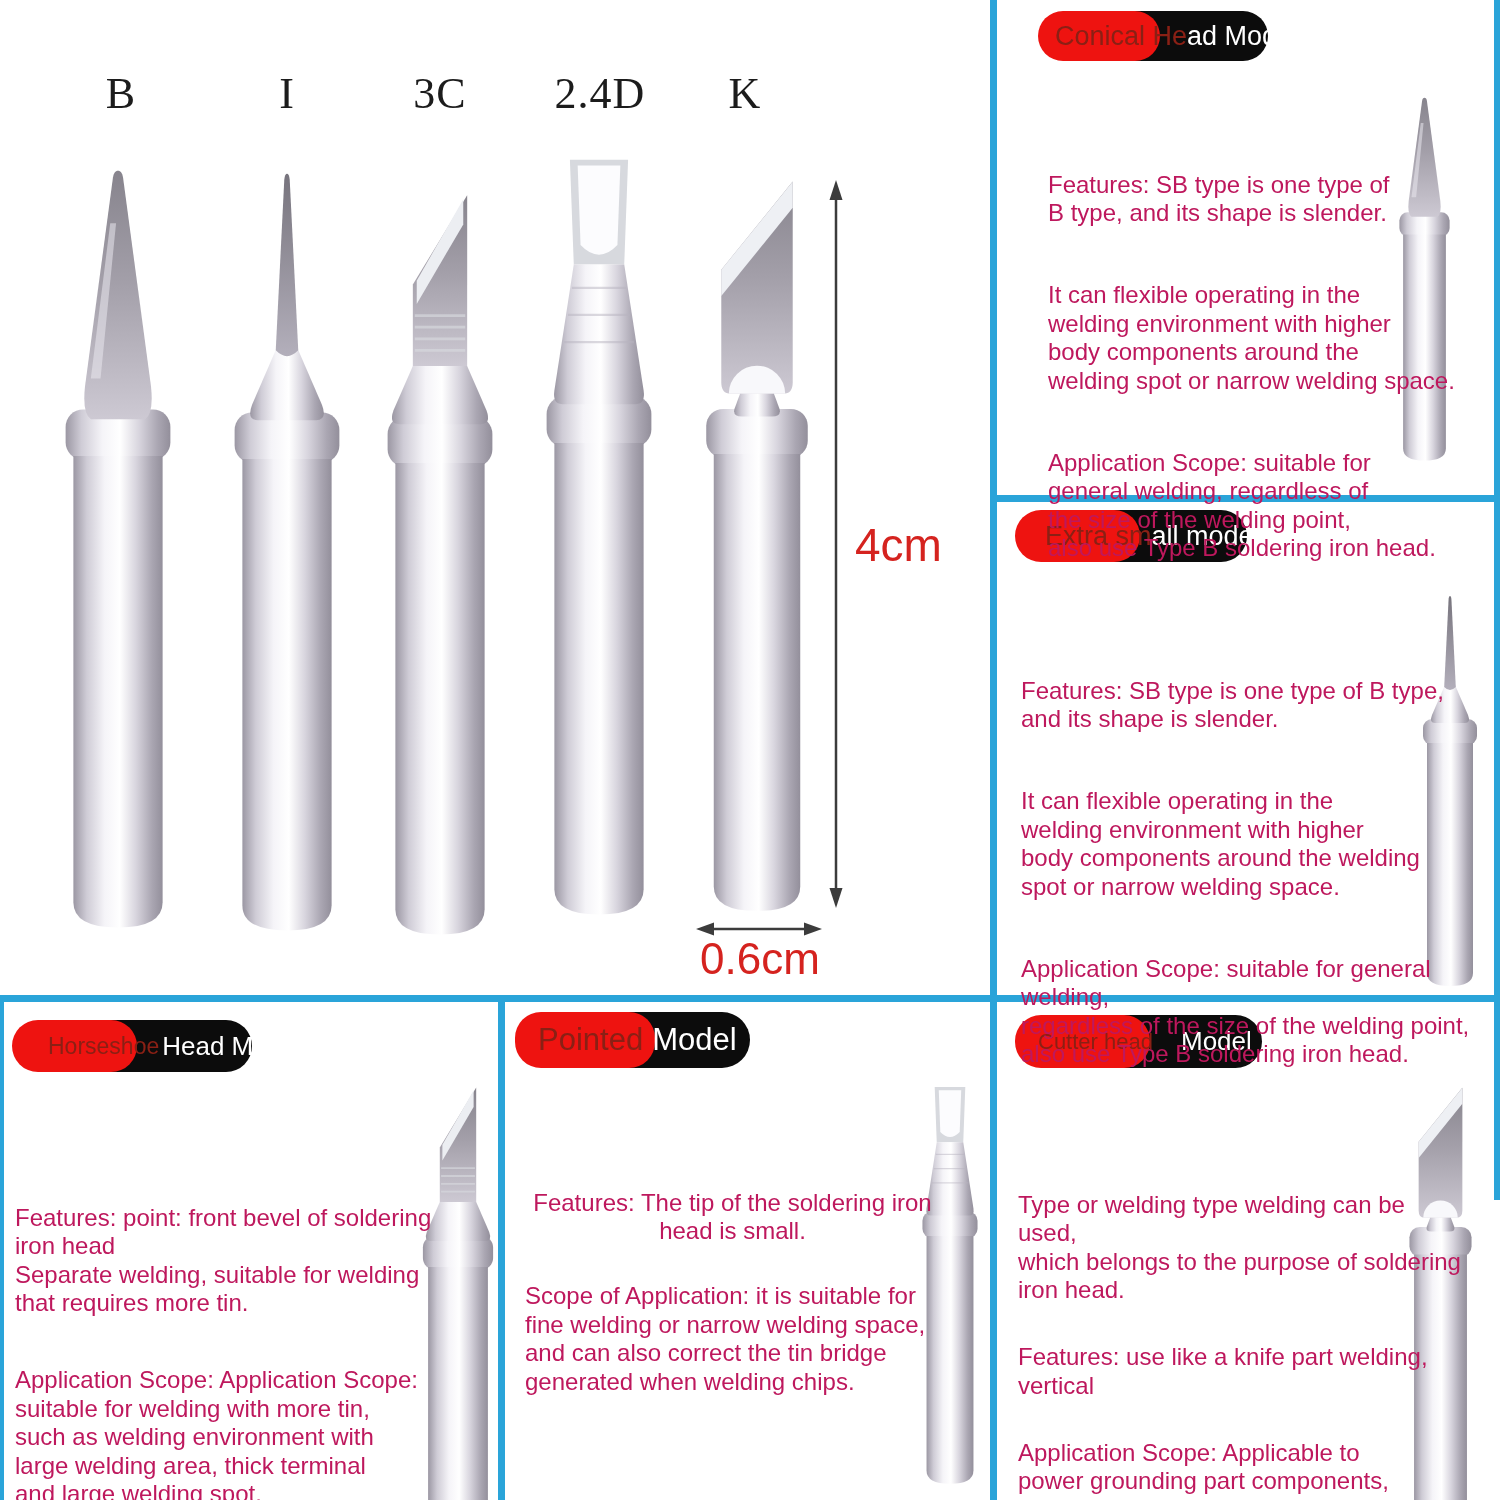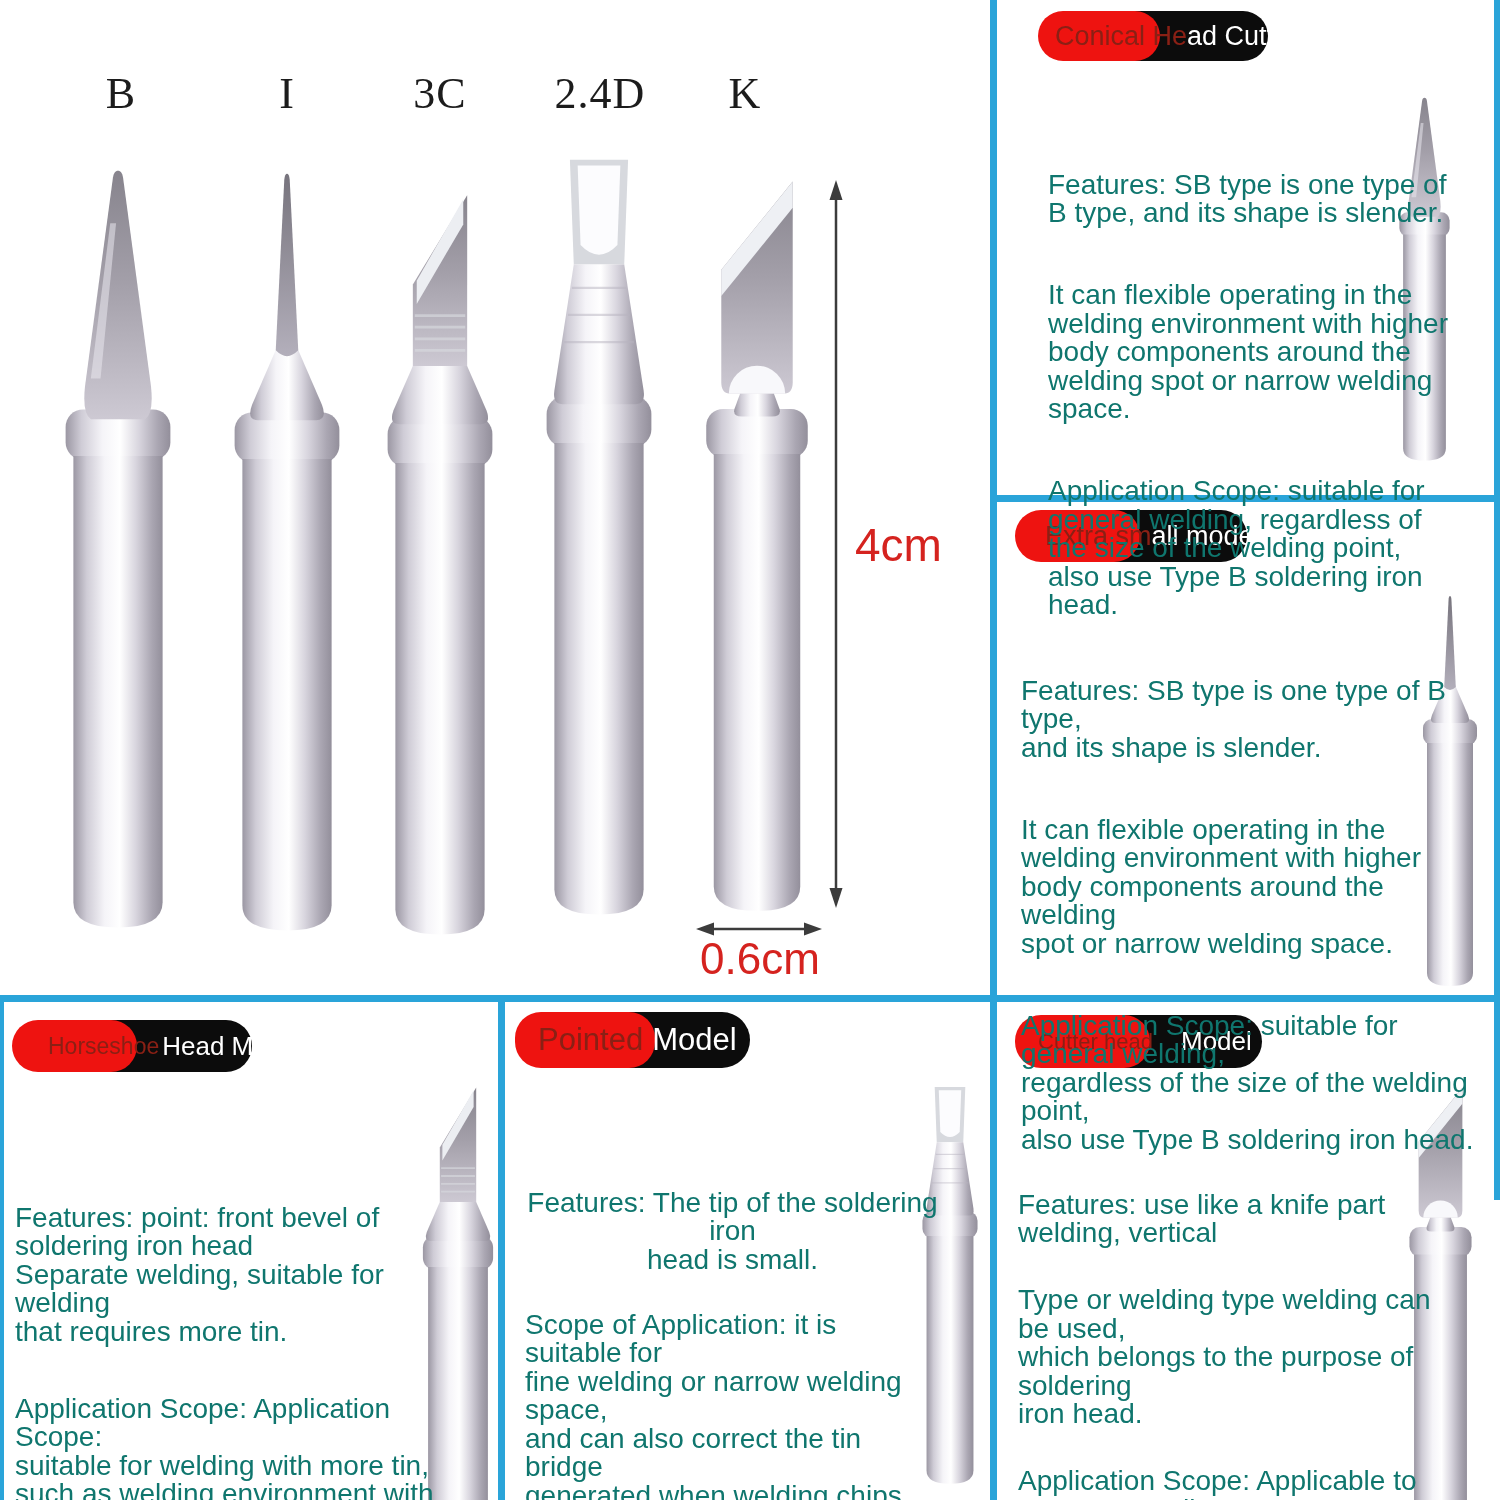--- a/index.html
+++ b/index.html
@@ -17,21 +17,21 @@
   .dim{
     position:absolute;color:var(--dimension-red,#d5231f);
     font-size:46px;font-weight:500;white-space:nowrap;text-align:right;
   }
   .ptitle{position:absolute;}
   .pill-black{position:absolute;top:0;height:100%;background:var(--pill-black,#0c0c0c);border-radius:28px;}
   .pill-red{position:absolute;top:0;left:0;height:100%;background:var(--pill-red,#ee1310);border-radius:26px;}
   .pill-text{position:absolute;top:0;left:0;height:100%;display:flex;align-items:center;white-space:nowrap;}
   .t-red{color:var(--pill-red-text,#8a2015);font-weight:500;text-align:right;}
   .t-white{color:#ffffff;font-weight:500;}
-  .body-text{position:absolute;color:#0f766e;font-size:28px;line-height:28.5px;white-space:pre-line;}
+  .body-text{position:absolute;color:#be185d;font-size:24px;line-height:28.5px;white-space:pre-line;}
   .body-text p{margin:0 0 25px 0;}
   .body-text.tight p{margin:0 0 10px 0;}
   .body-text.m20 p{margin:0 0 20px 0;}
   .body-text.m8 p{margin:0 0 8px 0;}
   .body-text p.center{text-align:center;}
 </style>
 </head>
 <body>
 
 <div class="stage">
@@ -167,21 +167,21 @@
     <span class="tip-label" style="left:745px;top:68px">K</span>
   </div>
   <div class="dim" style="left:855px;top:518px">4cm</div>
   <div class="dim" style="left:760px;top:934px;transform:translateX(-50%);font-size:44px">0.6cm</div>
 
   <div class="ptitle" style="left:1038px;top:11px;height:50px">
     <div class="pill-black" style="left:60px;width:170px"></div>
     <div class="pill-red" style="width:122px"></div>
     <div class="pill-text" style="padding-left:17px;font-size:27px">
       <span class="t-red">Conical He</span>
-        <span class="t-white">ad Cutter</span>
+        <span class="t-white">ad Model</span>
     </div>
   </div>
 
   <div class="ptitle" style="left:1015px;top:510px;height:52px">
     <div class="pill-black" style="left:55px;width:177px"></div>
     <div class="pill-red" style="width:125px"></div>
     <div class="pill-text" style="padding-left:30px;font-size:27px">
       <span class="t-red">Extra sm</span>
         <span class="t-white">all model</span>
     </div>
@@ -253,23 +253,23 @@
   <div class="body-text m8" style="left:525px;top:1160px;width:415px">
     <p class="center">Features: The tip of the soldering iron
 head is small.</p>
     <p>Scope of Application: it is suitable for
 fine welding or narrow welding space,
 and can also correct the tin bridge
 generated when welding chips.</p>
   </div>
 
   <div class="body-text tight" style="left:1018px;top:1162px;width:448px">
-    <p>Features: use like a knife part welding, vertical</p>
     <p>Type or welding type welding can be used,
 which belongs to the purpose of soldering
 iron head.</p>
+    <p>Features: use like a knife part welding, vertical</p>
     <p>Application Scope: Applicable to
 power grounding part components,
 modified tin bridge,
 connector and other welding</p>
   </div>
 
 </div>
 
 </body></html>

